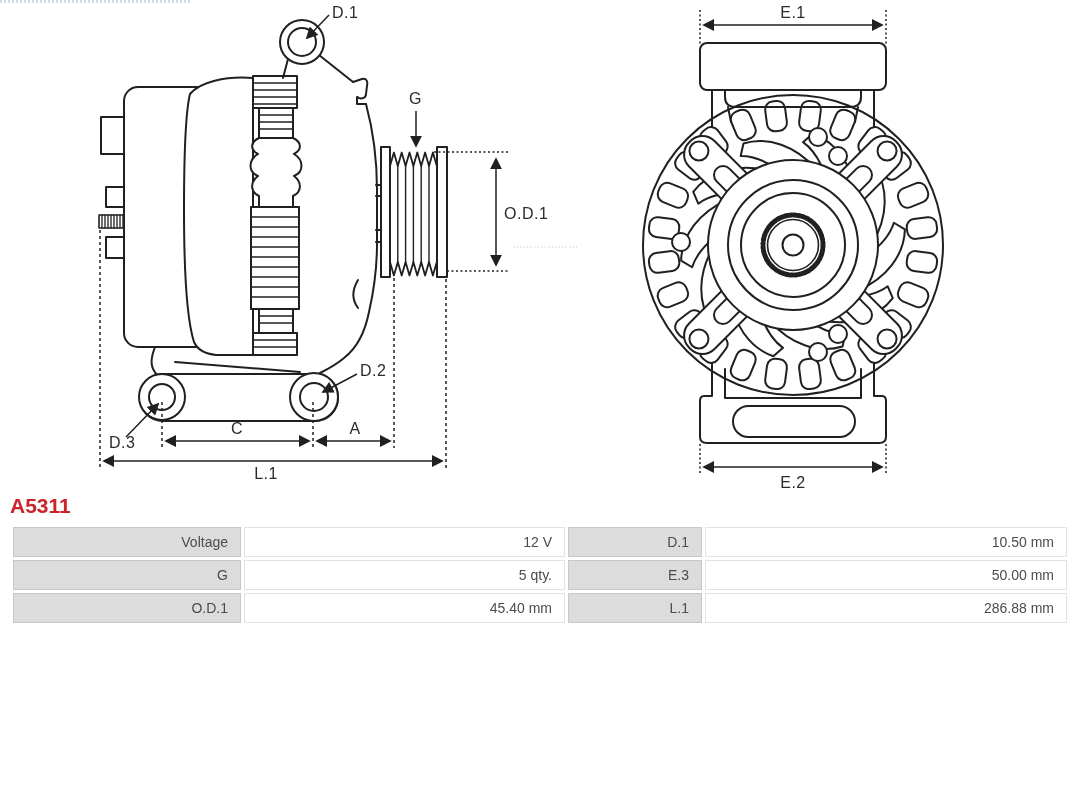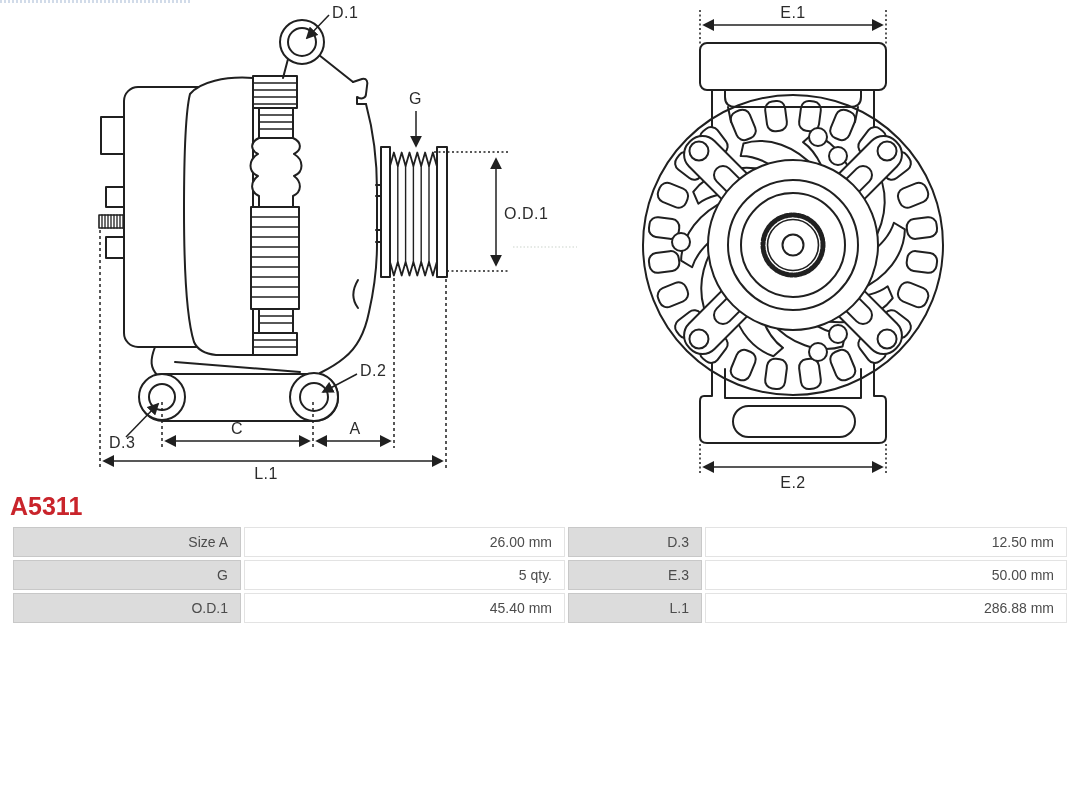--- a/index.html
+++ b/index.html
@@ -12,21 +12,21 @@
     background:repeating-linear-gradient(90deg, rgba(140,165,200,.40) 0 2px, rgba(255,255,255,0) 2px 4px);
   }
   .drawing-area{position:relative;width:1080px;height:492px;}
   .drawing-area svg{display:block;}
   .dim-label{
     font-family:"Liberation Sans", sans-serif;
     font-size:16px;fill:#2b2b2b;letter-spacing:.5px;
   }
   .part-code{
     margin:3px 0 7px 10px;
-    font-size:25px;font-weight:700;color:#c9242b;line-height:22px;
+    font-size:21px;font-weight:700;color:#c9242b;line-height:22px;
   }
   table.spec{
     margin-left:10px;
     width:1060px;
     border-collapse:separate;border-spacing:3px;
     table-layout:fixed;
   }
   table.spec td{
     height:26px;padding:1px 12px 1px 2px;
     font-size:14px;color:#4c4c4c;text-align:right;vertical-align:middle;
@@ -312,24 +312,24 @@
 
 <table class="spec">
   <colgroup>
       <col class="c1">
       <col class="c2">
       <col class="c3">
       <col class="c4">
     </colgroup>
   <tbody>
     <tr>
-      <td class="lbl">Size A</td>
-      <td class="val">26.00 mm</td>
-      <td class="lbl">D.3</td>
-      <td class="val">12.50 mm</td>
+      <td class="lbl">Voltage</td>
+      <td class="val">12 V</td>
+      <td class="lbl">D.1</td>
+      <td class="val">10.50 mm</td>
     </tr>
     <tr>
       <td class="lbl">G</td>
       <td class="val">5 qty.</td>
       <td class="lbl">E.3</td>
       <td class="val">50.00 mm</td>
     </tr>
     <tr>
       <td class="lbl">O.D.1</td>
       <td class="val">45.40 mm</td>

